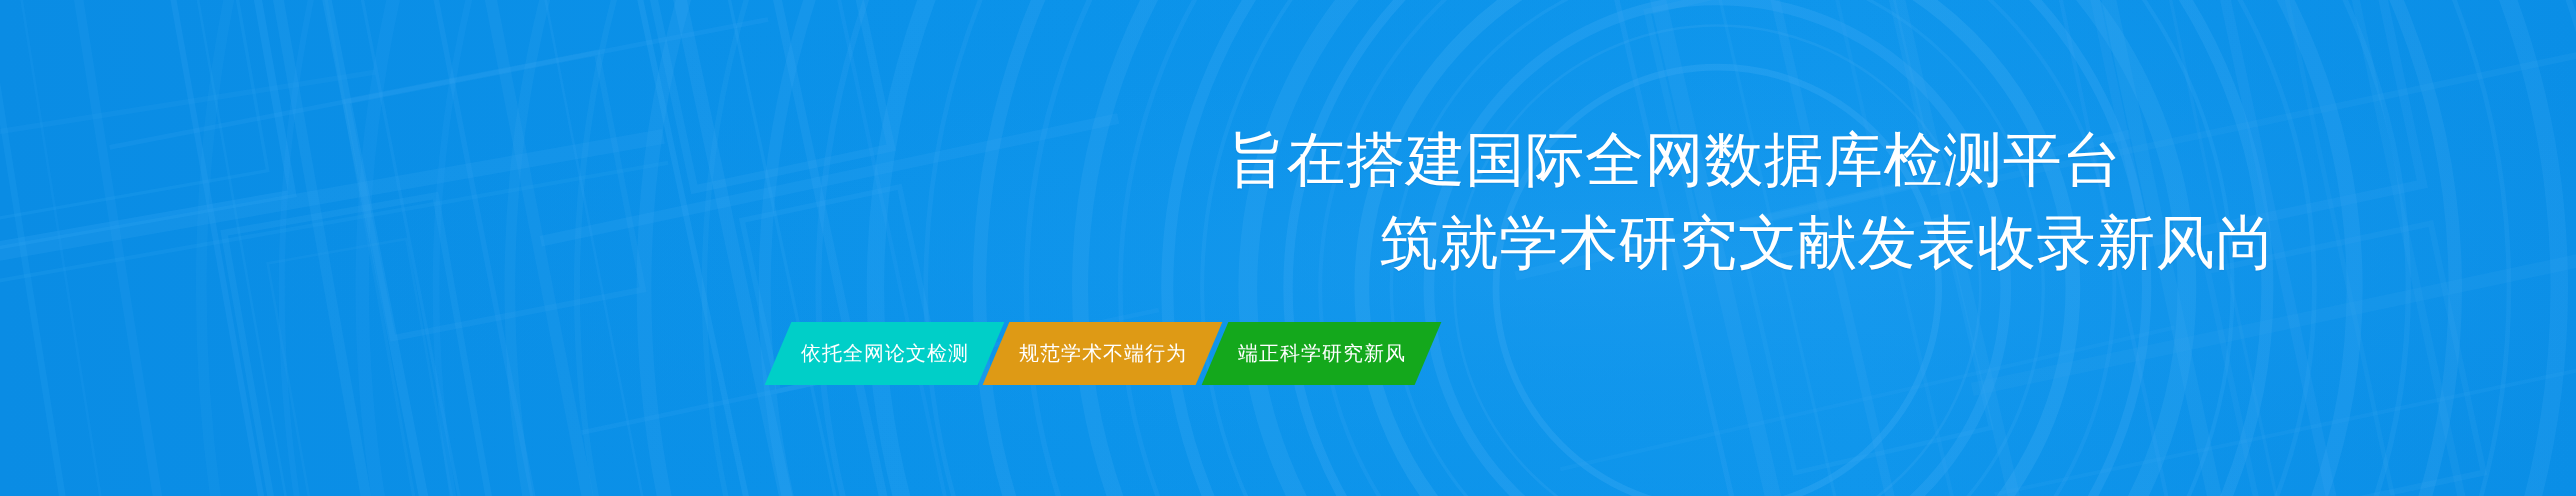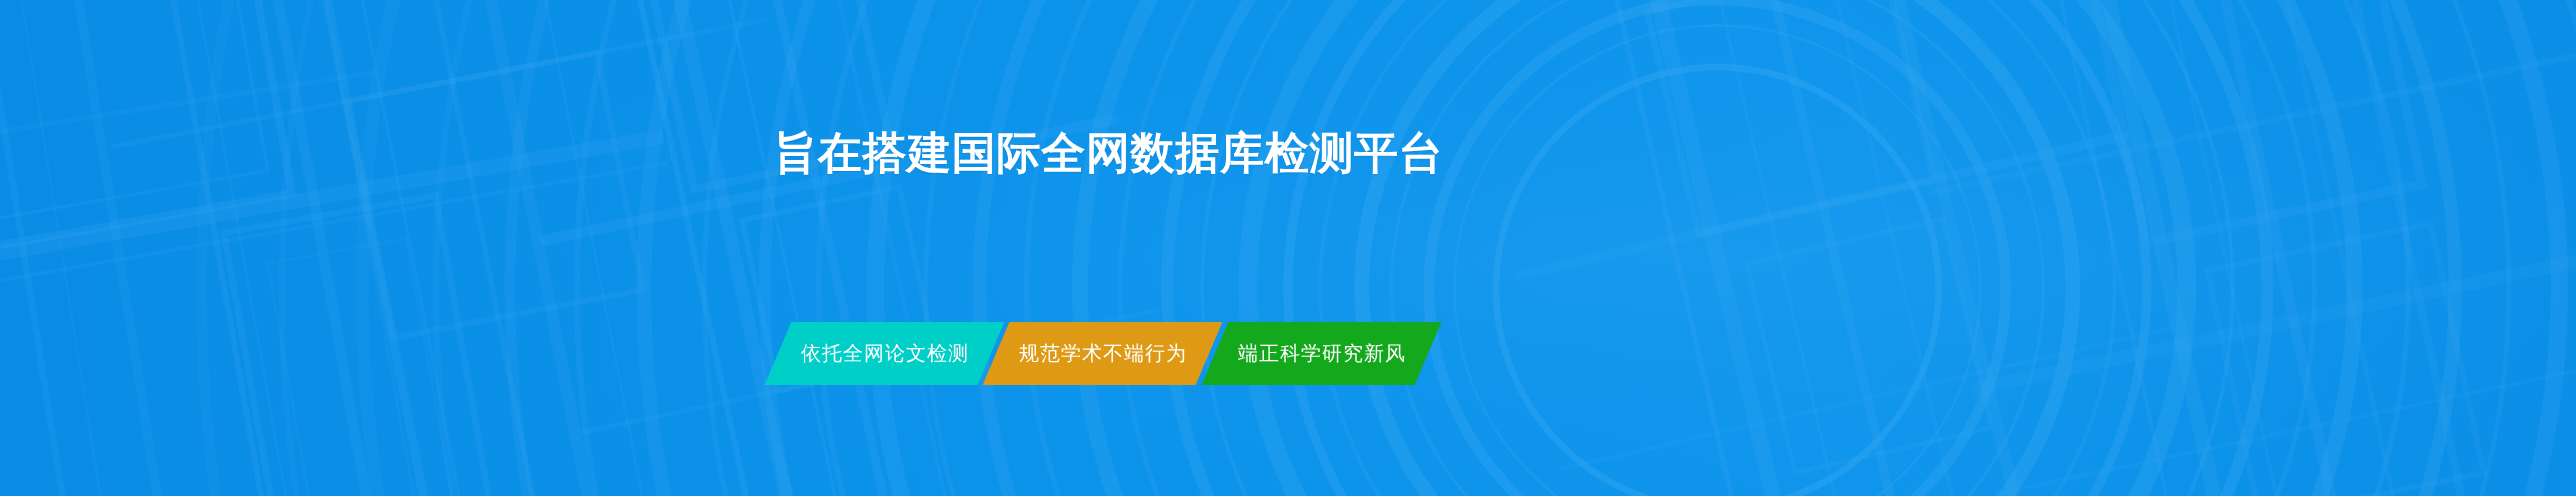--- a/index.html
+++ b/index.html
@@ -26,26 +26,27 @@
     z-index:10;
   }
 
   .headline-block{
     position:absolute;
     left:0; top:131px;
     width:2576px;
   }
   .headline{
     color:#ffffff;
-    font-size:44px;
+    font-size:59px;
     line-height:1.0;
-    font-weight:700;
+    font-weight:400;
     letter-spacing:0.7px;
     white-space:nowrap;
     text-shadow:0 0.7px 1.3px rgba(0,60,120,.12);
+    text-align:center;
   }
   .headline-1{ margin-left:773px; margin-bottom:24px; }
   .headline-2{ margin-left:1079px; }
 
   
   .tag-row{
     position:absolute;
     left:778px;
     top:322px;
     height:63px;
@@ -201,20 +202,21 @@
 
         <rect x="0" y="0" width="3840" height="740" fill="url(#glow)"></rect>
       </g>
     </svg>
   </div>
 
   <div class="content">
 
     <div class="headline-block">
       <div class="headline headline-1">旨在搭建国际全网数据库检测平台</div>
+      <div class="headline headline-2">筑就学术研究文献发表收录新风尚</div>
     </div>
 
     <div class="tag-row">
 
       <div class="tag tag-teal" style="background:#00cfc8;">
         <span class="tag-label">依托全网论文检测</span>
       </div>
 
       <div class="tag tag-orange" style="background:#de9a15;">
         <span class="tag-label">规范学术不端行为</span>

